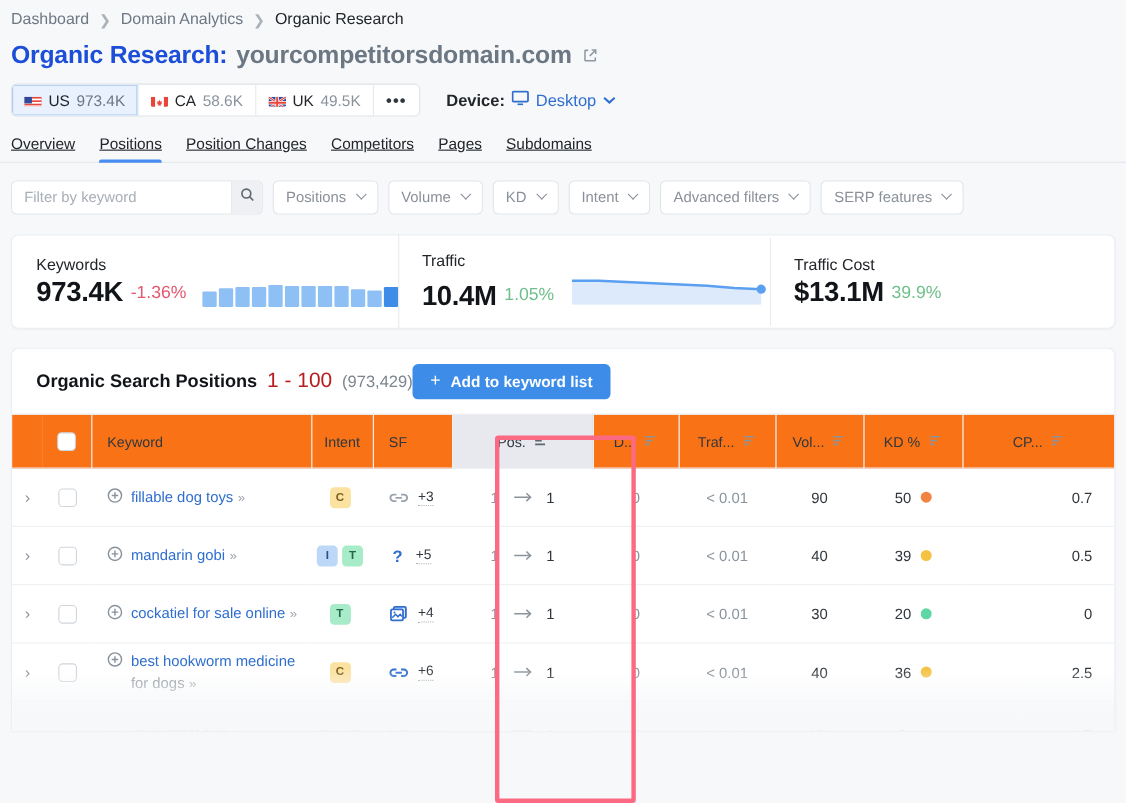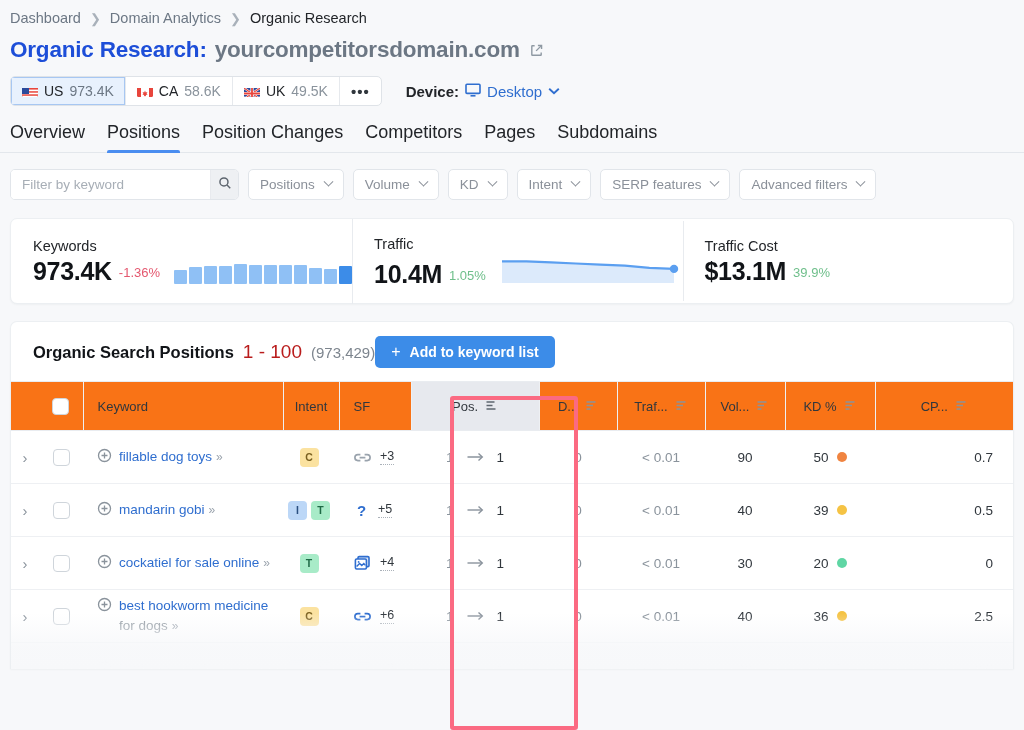--- a/index.html
+++ b/index.html
@@ -55,22 +55,23 @@
   .chev { display:inline-block; width:9px; height:9px; border-right:2px solid currentColor; border-bottom:2px solid currentColor; transform: rotate(45deg) translate(-2px,-2px); }
 
   
   .tabs {
     display: flex; gap: 22px;
     padding: 16px 0 0 10px;
     border-bottom: 1px solid #e3e7ec;
     position: relative;
   }
   .tab {
-    font-size: 18px; color: #222529; padding-bottom: 9px; cursor: pointer;
+    font-size: 14px; color: #222529; padding-bottom: 9px; cursor: pointer;
     position: relative;
+    text-decoration: underline;
   }
   .tab.active { color: #222529; font-weight: normal; }
   .tab.active::after {
     content:''; position:absolute; left:0; right:0; bottom:-1px; height:3px;
     background: #4a8df0; border-radius: 2px 2px 0 0;
   }
 
   
   .filters { display: flex; align-items: center; gap: 9px; padding: 16px 0 0 10px; }
   .search-box {
@@ -101,21 +102,21 @@
     height: 86px; display:flex; align-items:center;
     box-shadow: 0 1px 2px rgba(30,40,60,.04);
   }
   .metric { flex:1; padding-left: 22px; position:relative; }
   .metric + .metric::before {
     content:''; position:absolute; left:0; top:-17px; bottom:-17px; width:1px; background:#e8ebef;
   }
   .metric-label { font-size:14.5px; color:#222529; margin-bottom:5px; }
   .metric-row { display:flex; align-items:flex-end; gap:7px; }
   .metric-val { font-size:25px; font-weight:bold; color:#111418; line-height:1; letter-spacing:-0.3px;}
-  .metric-delta { font-size:13px; line-height:1.6; }
+  .metric-delta { font-size:16px; line-height:1.6; }
   .delta-neg { color:#e4586f; }
   .delta-pos { color:#6fbf8b; }
   .spark-bars { display:flex; align-items:flex-end; gap:2px; margin-left:7px; height:22px; }
   .spark-bars i { display:block; width:13px; background:#8fc0f5; border-radius:1px; }
   .spark-bars i.last { background:#3c8ce8; }
   .spark-area { margin-left: 9px; }
 
   
   .table-card {
     margin: 17px 10px 0 10px; background:#fff; border-radius:7px 7px 0 0;
@@ -327,25 +328,25 @@
     </div>
     <div class="fbtn">
       <span>KD</span>
       <span class="chev"></span>
     </div>
     <div class="fbtn">
       <span>Intent</span>
       <span class="chev"></span>
     </div>
     <div class="fbtn">
+      <span>Advanced filters</span>
+      <span class="chev"></span>
+    </div>
+    <div class="fbtn">
       <span>SERP features</span>
-      <span class="chev"></span>
-    </div>
-    <div class="fbtn">
-      <span>Advanced filters</span>
       <span class="chev"></span>
     </div>
   </div>
 
   <div class="metrics-card">
     <div class="metric">
       <div class="metric-label">Keywords</div>
       <div class="metric-row">
         <span class="metric-val">973.4K</span>
         <span class="metric-delta delta-neg">-1.36%</span>

